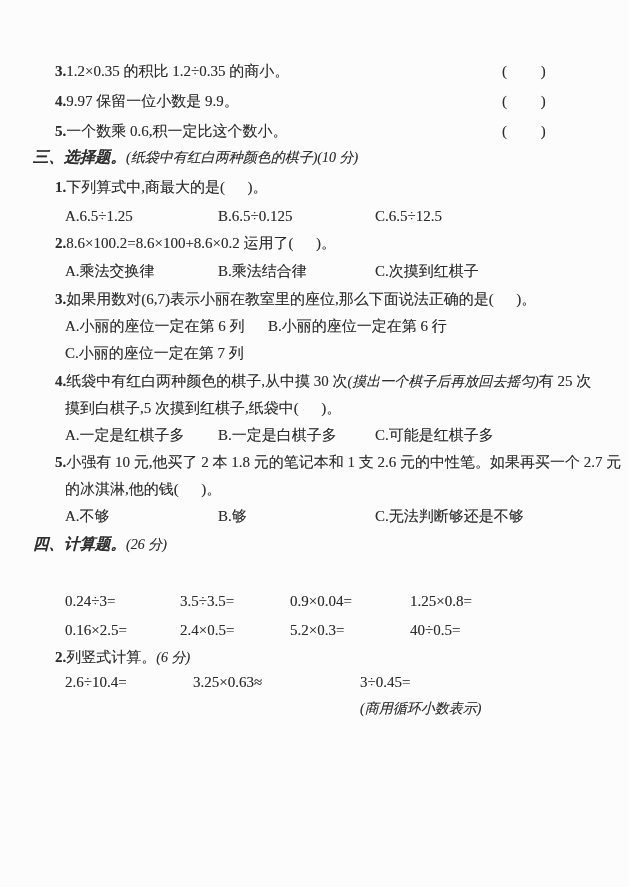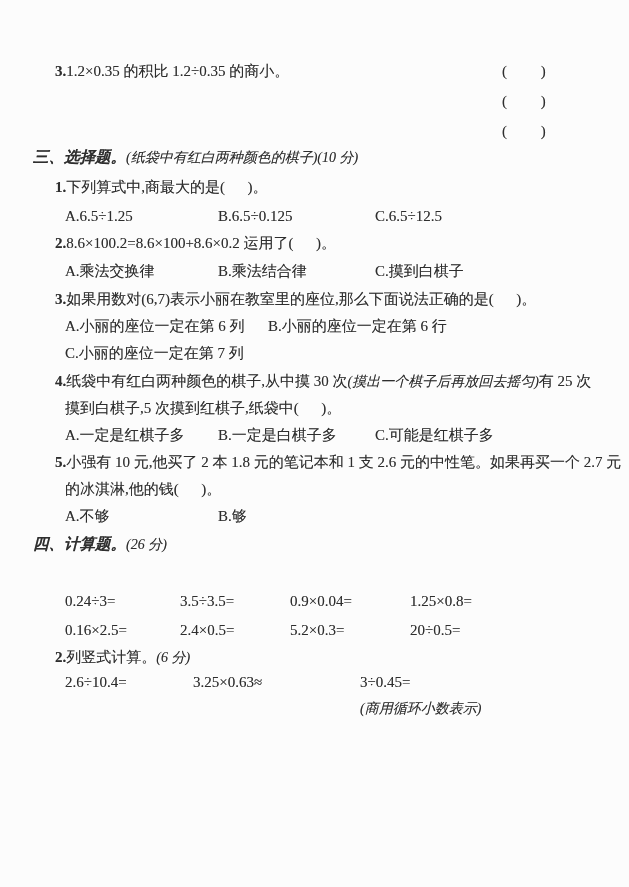--- a/index.html
+++ b/index.html
@@ -20,64 +20,67 @@
   .footer{position:absolute;left:0;width:100%;text-align:center;font-size:12.5px;color:#404040;}
 </style>
 </head>
 <body>
 
 <div class="page">
 
   <div class="ln" style="left:55px;top:61px"><span class="b">3.</span><span>1.2×0.35 的积比 1.2÷0.35 的商小。</span></div>
   <div class="ln" style="left:502px;top:61px">(         )</div>
 
+  <div class="ln" style="left:55px;top:91px"><span class="b">4.</span><span>9.97 保留一位小数是 9.9。</span></div>
   <div class="ln" style="left:502px;top:91px">(         )</div>
 
+  <div class="ln" style="left:55px;top:121px"><span class="b">5.</span><span>一个数乘 0.6,积一定比这个数小。</span></div>
   <div class="ln" style="left:502px;top:121px">(         )</div>
 
   <div class="ln" style="left:33px;top:147px"><span class="head">三、选择题。</span><span class="kai">(纸袋中有红白两种颜色的棋子)</span><span class="kai">(10 分)</span></div>
 
   <div class="ln" style="left:55px;top:177px"><span class="b">1.</span><span>下列算式中,商最大的是(      )。</span></div>
   <div class="ln" style="left:65px;top:206px">A.6.5÷1.25</div>
   <div class="ln" style="left:218px;top:206px">B.6.5÷0.125</div>
   <div class="ln" style="left:375px;top:206px">C.6.5÷12.5</div>
 
   <div class="ln" style="left:55px;top:233px"><span class="b">2.</span><span>8.6×100.2=8.6×100+8.6×0.2 运用了(      )。</span></div>
   <div class="ln" style="left:65px;top:261px">A.乘法交换律</div>
   <div class="ln" style="left:218px;top:261px">B.乘法结合律</div>
-  <div class="ln" style="left:375px;top:261px">C.摸到白棋子</div>
+  <div class="ln" style="left:375px;top:261px">C.次摸到红棋子</div>
 
   <div class="ln" style="left:55px;top:289px"><span class="b">3.</span><span>如果用数对(6,7)表示小丽在教室里的座位,那么下面说法正确的是(      )。</span></div>
   <div class="ln" style="left:65px;top:316px">A.小丽的座位一定在第 6 列</div>
   <div class="ln" style="left:268px;top:316px">B.小丽的座位一定在第 6 行</div>
   <div class="ln" style="left:65px;top:343px">C.小丽的座位一定在第 7 列</div>
 
   <div class="ln" style="left:55px;top:371px"><span class="b">4.</span><span>纸袋中有红白两种颜色的棋子,从中摸 30 次</span><span class="kai">(摸出一个棋子后再放回去摇匀)</span><span>有 25 次</span></div>
   <div class="ln" style="left:65px;top:398px">摸到白棋子,5 次摸到红棋子,纸袋中(      )。</div>
   <div class="ln" style="left:65px;top:425px">A.一定是红棋子多</div>
   <div class="ln" style="left:218px;top:425px">B.一定是白棋子多</div>
   <div class="ln" style="left:375px;top:425px">C.可能是红棋子多</div>
 
   <div class="ln" style="left:55px;top:452px"><span class="b">5.</span><span>小强有 10 元,他买了 2 本 1.8 元的笔记本和 1 支 2.6 元的中性笔。如果再买一个 2.7 元</span></div>
   <div class="ln" style="left:65px;top:479px">的冰淇淋,他的钱(      )。</div>
   <div class="ln" style="left:65px;top:506px">A.不够</div>
   <div class="ln" style="left:218px;top:506px">B.够</div>
+  <div class="ln" style="left:375px;top:506px">C.无法判断够还是不够</div>
 
   <div class="ln" style="left:33px;top:534px"><span class="head">四、计算题。</span><span class="kai">(26 分)</span></div>
 
 
   <div class="ln" style="left:65px;top:591px">0.24÷3=</div>
   <div class="ln" style="left:180px;top:591px">3.5÷3.5=</div>
   <div class="ln" style="left:290px;top:591px">0.9×0.04=</div>
   <div class="ln" style="left:410px;top:591px">1.25×0.8=</div>
 
   <div class="ln" style="left:65px;top:620px">0.16×2.5=</div>
   <div class="ln" style="left:180px;top:620px">2.4×0.5=</div>
   <div class="ln" style="left:290px;top:620px">5.2×0.3=</div>
-  <div class="ln" style="left:410px;top:620px">20÷0.5=</div>
+  <div class="ln" style="left:410px;top:620px">40÷0.5=</div>
 
   <div class="ln" style="left:55px;top:647px"><span class="b">2.</span><span>列竖式计算。</span><span class="kai">(6 分)</span></div>
 
   <div class="ln" style="left:65px;top:672px">2.6÷10.4=</div>
   <div class="ln" style="left:193px;top:672px">3.25×0.63≈</div>
   <div class="ln" style="left:360px;top:672px">3÷0.45=</div>
 
   <div class="ln kai" style="left:360px;top:699px">(商用循环小数表示)</div>
 
 

